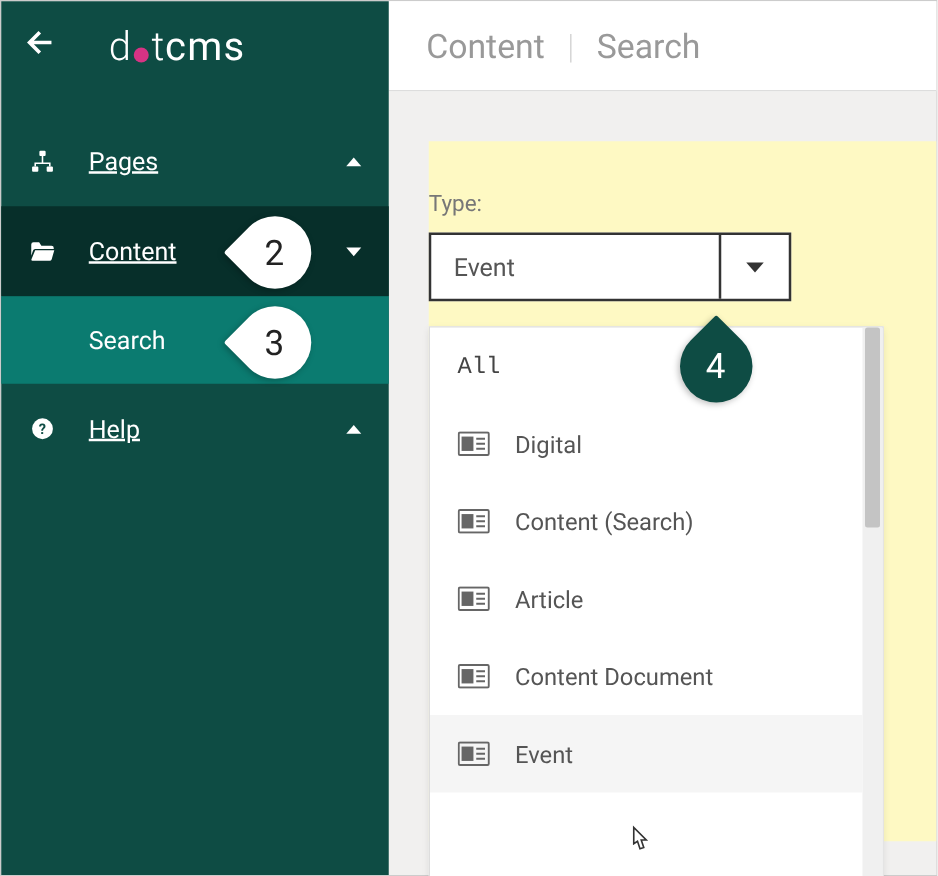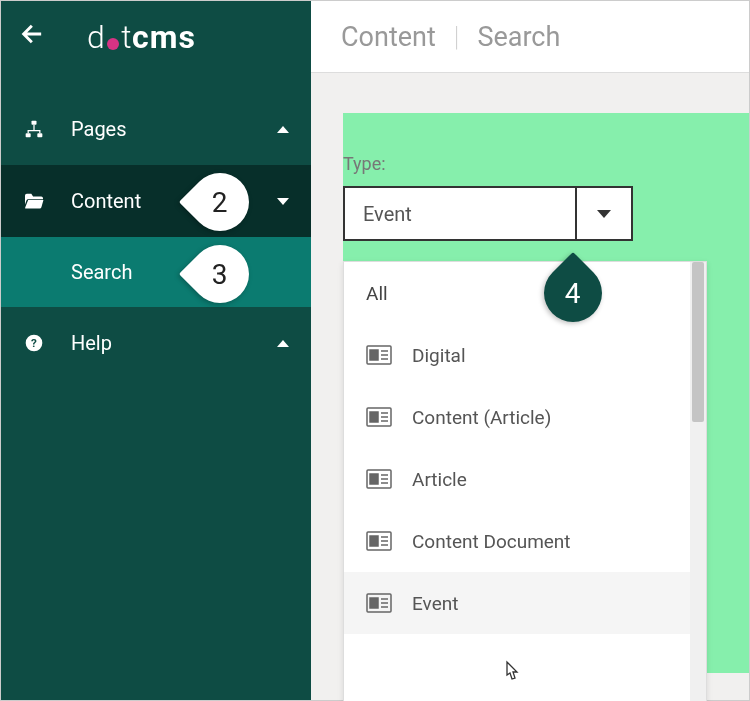--- a/index.html
+++ b/index.html
@@ -44,30 +44,31 @@
   }
   .logo .bullet {
     width: 12px; height: 12px;
     background: #d63384;
     border-radius: 50%;
     display: inline-block;
     margin: 0 2px;
     position: relative;
     top: 2px;
   }
-  .logo .cms { font-weight: 700; letter-spacing: 1px; }
+  .logo .cms { font-weight: 400; letter-spacing: 1px; }
   .nav { margin-top: 20px; }
   .nav-item {
     display: flex;
     align-items: center;
     height: 72px;
     padding: 0 22px 0 22px;
     cursor: pointer;
     position: relative;
     font-size: 20px;
+    text-decoration: underline;
   }
   .nav-item .nav-icon {
     width: 22px;
     height: 22px;
     margin-right: 26px;
     display: flex;
     align-items: center;
     justify-content: center;
     flex-shrink: 0;
   }
@@ -114,21 +115,21 @@
     font-size: 27px;
     color: #999;
   }
   .topbar .divider {
     margin: 0 18px;
     color: #ccc;
     font-weight: 200;
   }
   .content-panel {
     margin: 40px 0 0 32px;
-    background: #86efac;
+    background: #fef9c3;
     padding: 40px 0 0 0;
     position: relative;
     height: 560px;
   }
   .type-label {
     font-size: 18px;
     color: #777;
     margin-bottom: 12px;
   }
   .type-select {
@@ -177,21 +178,21 @@
   }
   .dd-item {
     height: 62px;
     display: flex;
     align-items: center;
     padding: 0 22px;
     font-size: 19px;
     color: #555;
     cursor: pointer;
   }
-  .dd-item.all { color: #444; }
+  .dd-item.all { color: #444; font-family: Liberation Mono, monospace; }
   .dd-item.hover { background: #f5f5f5; }
   .dd-icon {
     width: 26px;
     height: 20px;
     margin-right: 20px;
     flex-shrink: 0;
   }
   .scrollbar-track {
     width: 16px;
     background: #f0f0f0;
@@ -338,21 +339,21 @@
             <span>Digital</span>
           </div>
           <div class="dd-item">
             <span class="dd-icon"><svg width="26" height="20" viewBox="0 0 26 20" fill="none" stroke="#666" stroke-width="1.5">
                   <rect x="1" y="1" width="24" height="18" rx="1"></rect>
                   <rect x="4" y="5" width="8" height="10" fill="#666"></rect>
                   <line x1="15" y1="6" x2="22" y2="6"></line>
                   <line x1="15" y1="10" x2="22" y2="10"></line>
                   <line x1="15" y1="14" x2="22" y2="14"></line>
                 </svg></span>
-            <span>Content (Article)</span>
+            <span>Content (Search)</span>
           </div>
           <div class="dd-item">
             <span class="dd-icon"><svg width="26" height="20" viewBox="0 0 26 20" fill="none" stroke="#666" stroke-width="1.5">
                   <rect x="1" y="1" width="24" height="18" rx="1"></rect>
                   <rect x="4" y="5" width="8" height="10" fill="#666"></rect>
                   <line x1="15" y1="6" x2="22" y2="6"></line>
                   <line x1="15" y1="10" x2="22" y2="10"></line>
                   <line x1="15" y1="14" x2="22" y2="14"></line>
                 </svg></span>
             <span>Article</span>

